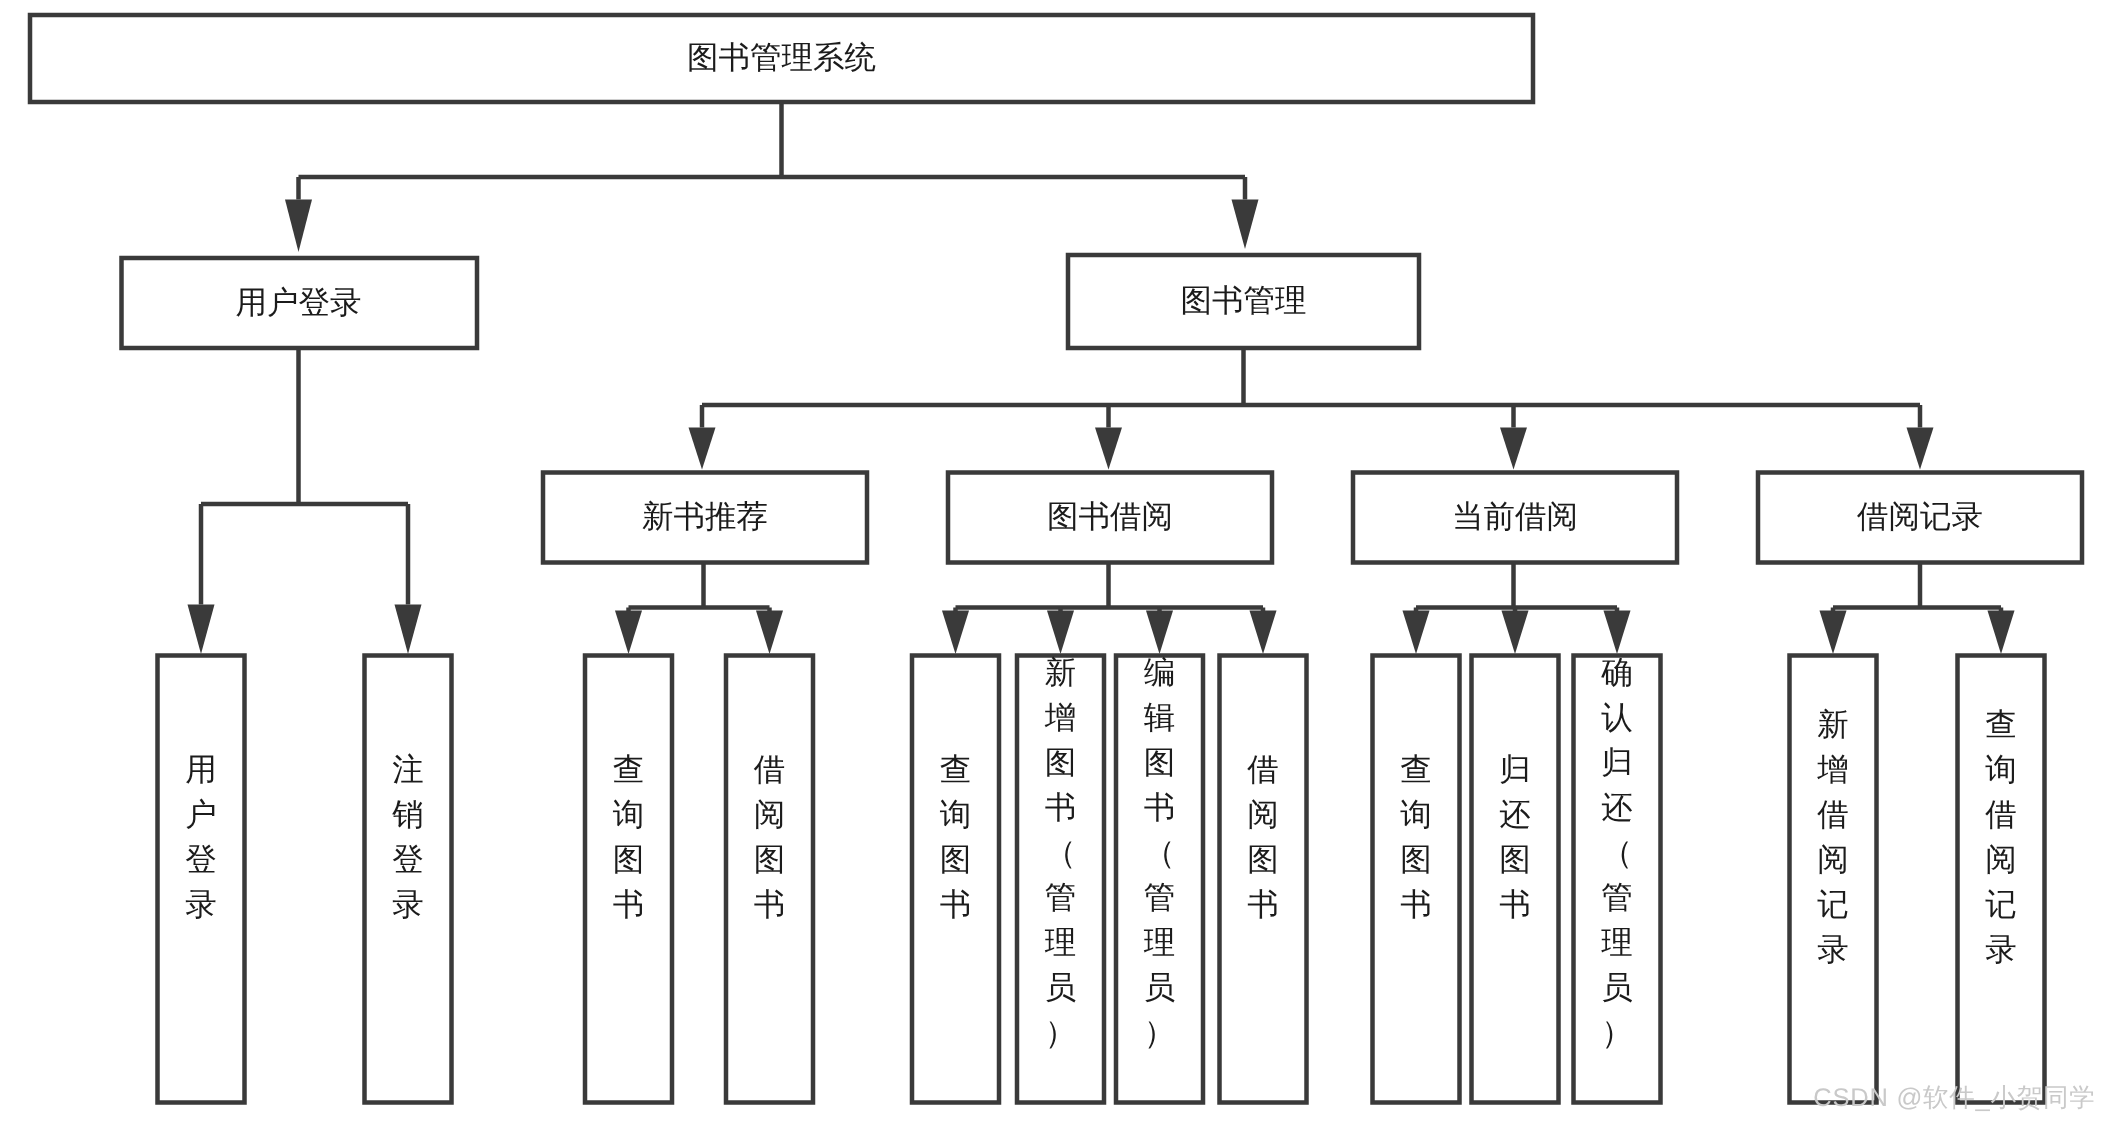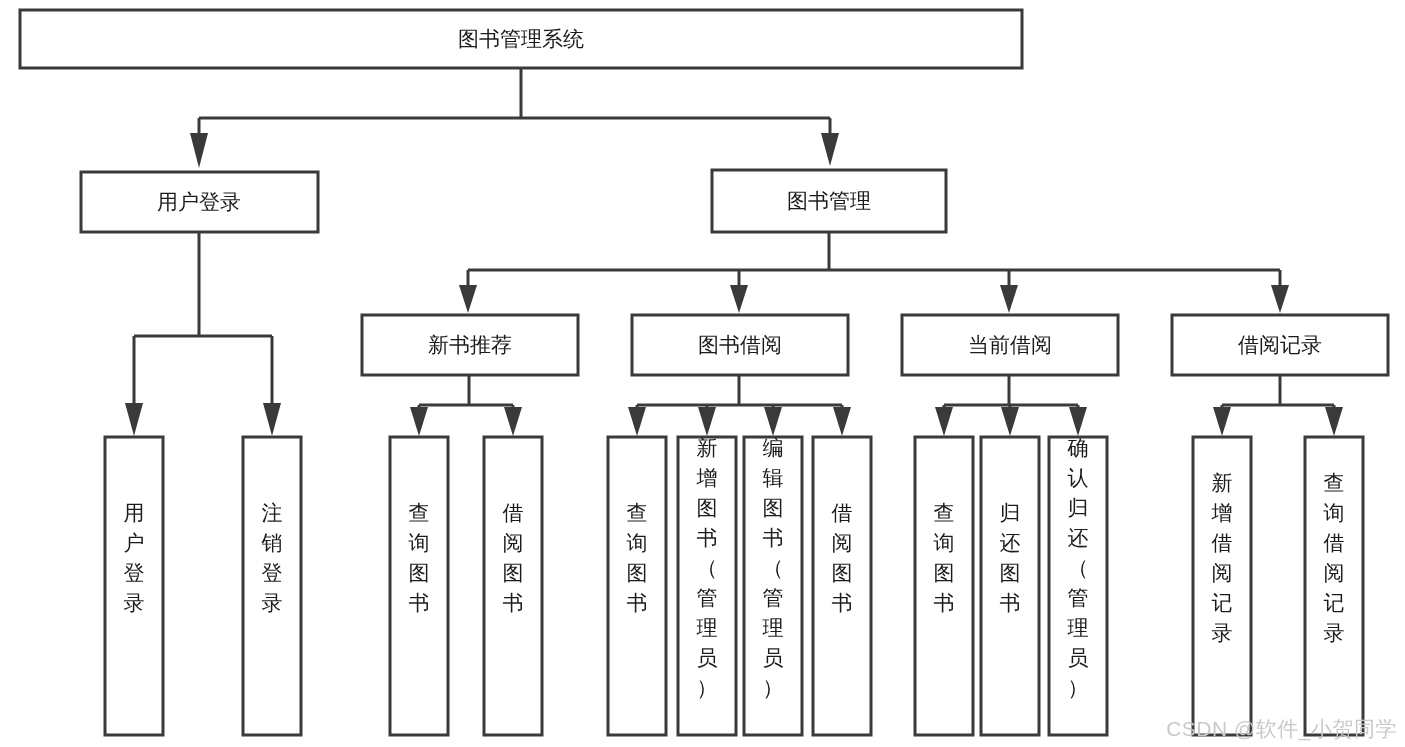--- a/index.html
+++ b/index.html
@@ -53,21 +53,21 @@
     font-family: "Liberation Sans", "DejaVu Sans", sans-serif;
     font-size: 21px;
     fill: #1b1b1b;
     text-anchor: middle;
   }
   .watermark-text {
     position: absolute;
     right: 8px;
     bottom: 4px;
     font-family: "Liberation Sans", "DejaVu Sans", sans-serif;
-    font-size: 21px;
+    font-size: 17px;
     color: #c9c9c9;
     white-space: nowrap;
     letter-spacing: 0.5px;
     user-select: none;
   }
 </style>
 </head>
 <body>
 
 <div id="diagram-root">

